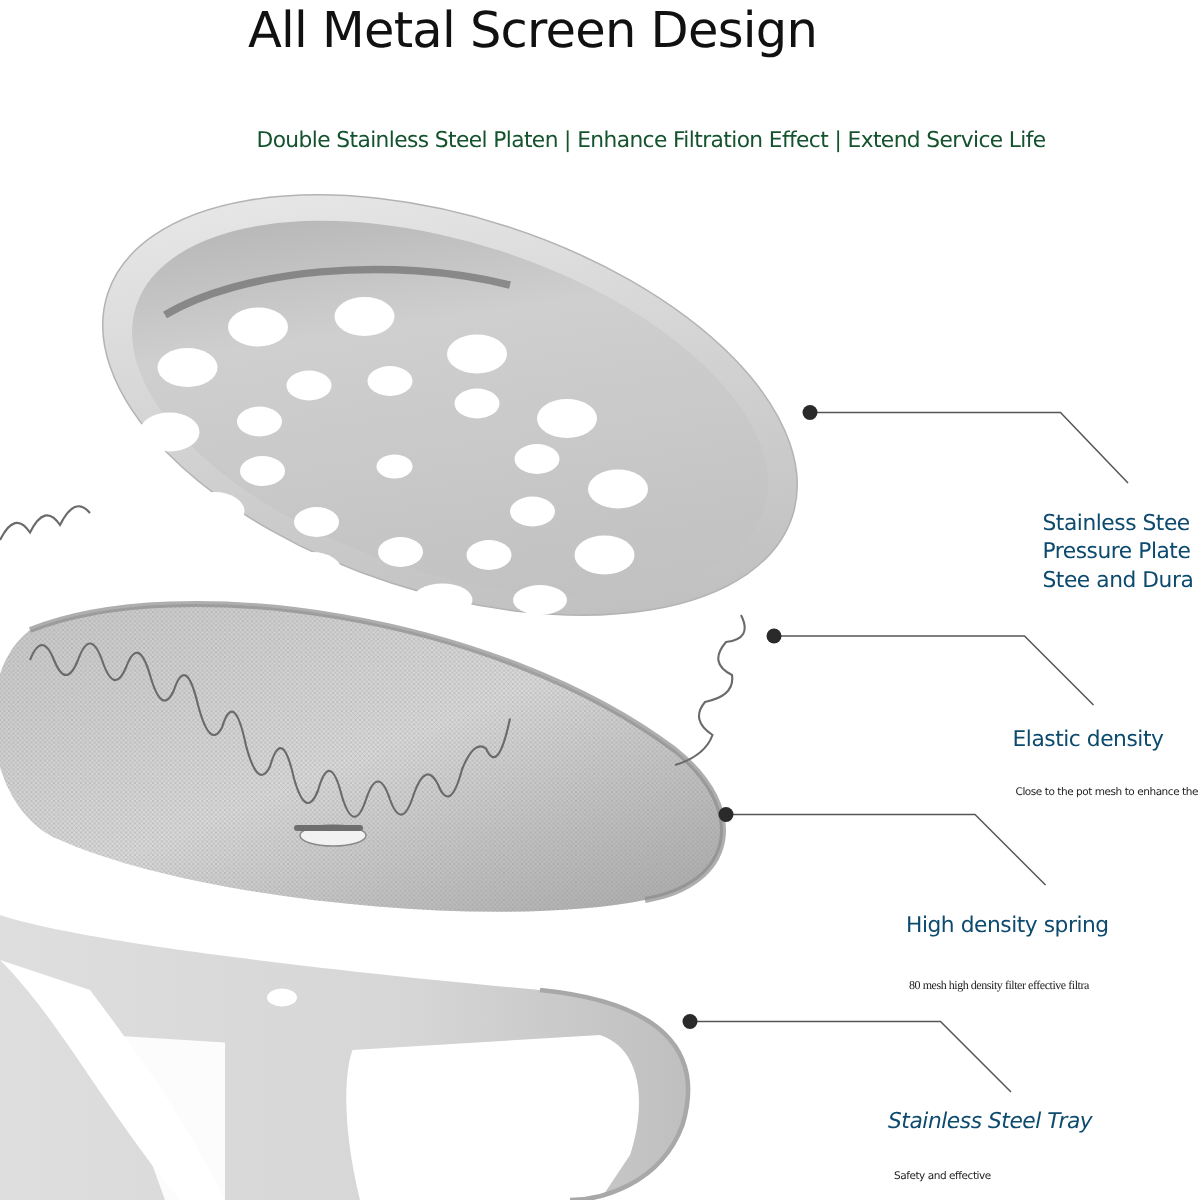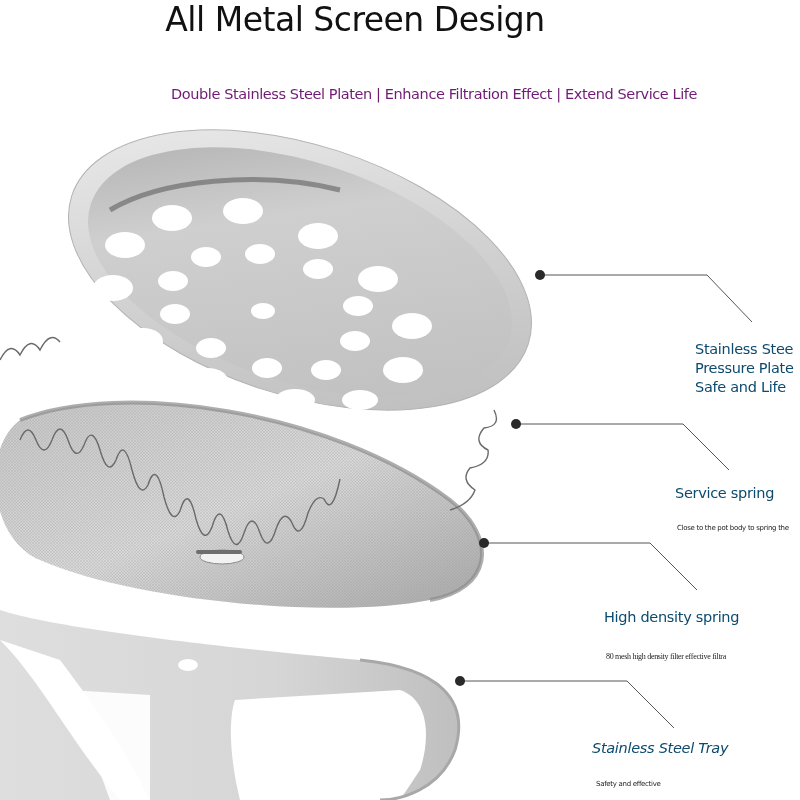--- a/index.html
+++ b/index.html
@@ -6,21 +6,21 @@
   html, body { width: 800px; height: 800px; background: #ffffff; overflow: hidden; }
   body { position: relative; font-family: "DejaVu Sans", "Liberation Sans", sans-serif; color: #1a1a1a; }
 
   .title {
     position: absolute; left: 0; width: 644px; top: 0px; text-align: center;
     font-size: 33px; font-weight: normal; letter-spacing: -0.5px; color: #111;
     padding-left: 66px; line-height: 40px;
   }
   .subtitle {
     position: absolute; left: 171px; top: 86px; font-size: 14.5px;
-    color: #701a75; white-space: nowrap; letter-spacing: -0.4px;
+    color: #14532d; white-space: nowrap; letter-spacing: -0.4px;
   }
 
   .art { position: absolute; left: 0; top: 0; width: 800px; height: 800px; }
 
   .callout-title {
     position: absolute; font-size: 14.5px; color: #0c4a6e; white-space: nowrap; letter-spacing: -0.3px;
   }
   .callout-desc {
     position: absolute; font-size: 7px; color: #222; white-space: nowrap; letter-spacing: -0.3px;
   }
@@ -124,23 +124,23 @@
     <circle cx="460" cy="681" r="5"></circle>
   </g>
 </svg>
 
 <h1 class="title">All Metal Screen Design</h1>
 <div class="subtitle">Double Stainless Steel Platen | Enhance Filtration Effect | Extend Service Life</div>
 
 <div class="callout-title multi" style="left:695px; top:340px;">
   <div>Stainless Stee</div>
   <div>Pressure Plate</div>
-  <div>Safe and Life</div>
+  <div>Stee and Dura</div>
 </div>
 
-<div class="callout-title" style="left:675px; top:485px;">Service spring</div>
-<div class="callout-desc" style="left:677px; top:524px;">Close to the pot body to spring the</div>
+<div class="callout-title" style="left:675px; top:485px;">Elastic density</div>
+<div class="callout-desc" style="left:677px; top:524px;">Close to the pot mesh to enhance the</div>
 
 <div class="callout-title" style="left:604px; top:609px;">High density spring</div>
 <div class="callout-desc" style="left:606px; top:652px; font-size:8px;font-family:Liberation Serif, serif;">80 mesh high density filter effective filtra</div>
 
 <div class="callout-title" style="left:592px; top:740px;font-style:italic;">Stainless Steel Tray</div>
 <div class="callout-desc" style="left:596px; top:780px;">Safety and effective</div>
 
 </body></html>

